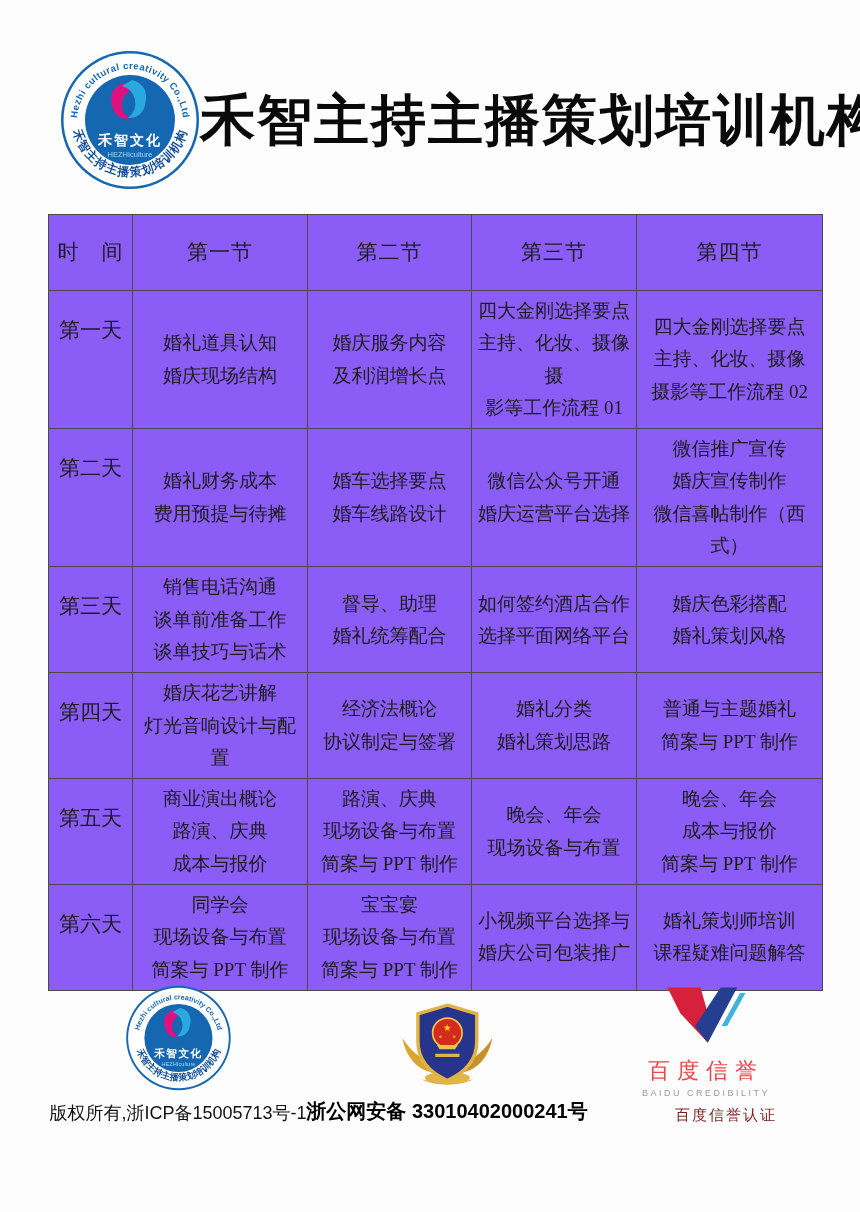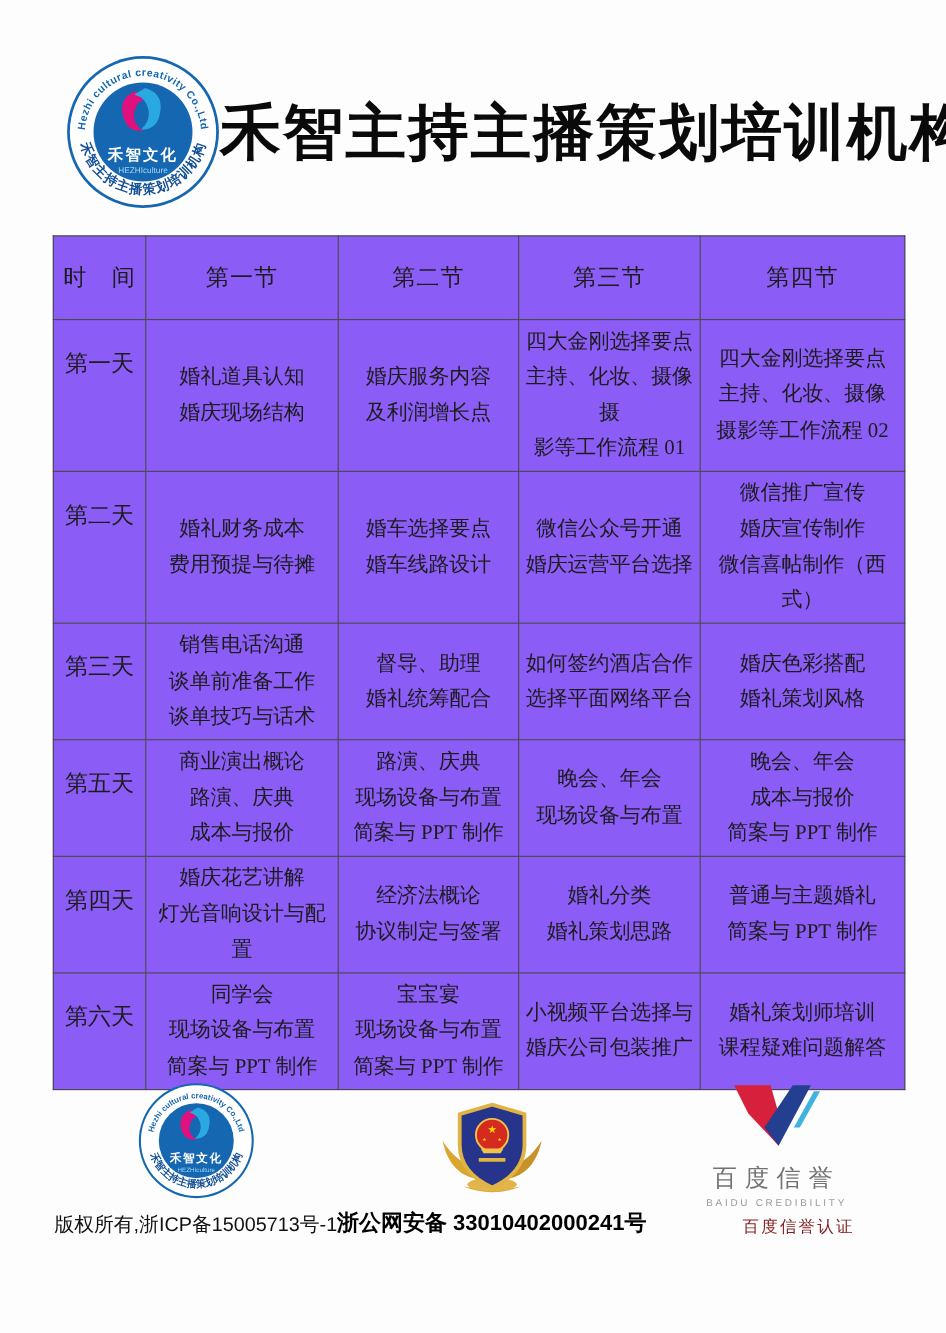--- a/index.html
+++ b/index.html
@@ -93,21 +93,21 @@
   .police-text {
     margin-top: 4px;
     font-size: 20px;
     font-weight: bold;
     color: #000;
     white-space: nowrap;
   }
   .baidu-col { left: 706px; }
   .baidu-cn {
     font-size: 22px;
-    color: #737373;
+    color: #ef4444;
     letter-spacing: 7px;
     margin-top: 2px;
     white-space: nowrap;
   }
   .baidu-en {
     font-size: 9px;
     color: #9a9a9a;
     letter-spacing: 2.5px;
     margin-top: 2px;
     white-space: nowrap;
@@ -200,42 +200,42 @@
 谈单前准备工作
 谈单技巧与话术</td>
           <td>督导、助理
 婚礼统筹配合</td>
           <td>如何签约酒店合作
 选择平面网络平台</td>
           <td>婚庆色彩搭配
 婚礼策划风格</td>
         </tr>
         <tr>
-          <th>第五天</th>
-          <td>商业演出概论
-路演、庆典
-成本与报价</td>
-          <td>路演、庆典
-现场设备与布置
-简案与 PPT 制作</td>
-          <td>晚会、年会
-现场设备与布置</td>
-          <td>晚会、年会
-成本与报价
-简案与 PPT 制作</td>
-        </tr>
-        <tr>
           <th>第四天</th>
           <td>婚庆花艺讲解
 灯光音响设计与配置</td>
           <td>经济法概论
 协议制定与签署</td>
           <td>婚礼分类
 婚礼策划思路</td>
           <td>普通与主题婚礼
+简案与 PPT 制作</td>
+        </tr>
+        <tr>
+          <th>第五天</th>
+          <td>商业演出概论
+路演、庆典
+成本与报价</td>
+          <td>路演、庆典
+现场设备与布置
+简案与 PPT 制作</td>
+          <td>晚会、年会
+现场设备与布置</td>
+          <td>晚会、年会
+成本与报价
 简案与 PPT 制作</td>
         </tr>
         <tr>
           <th>第六天</th>
           <td>同学会
 现场设备与布置
 简案与 PPT 制作</td>
           <td>宝宝宴
 现场设备与布置
 简案与 PPT 制作</td>

